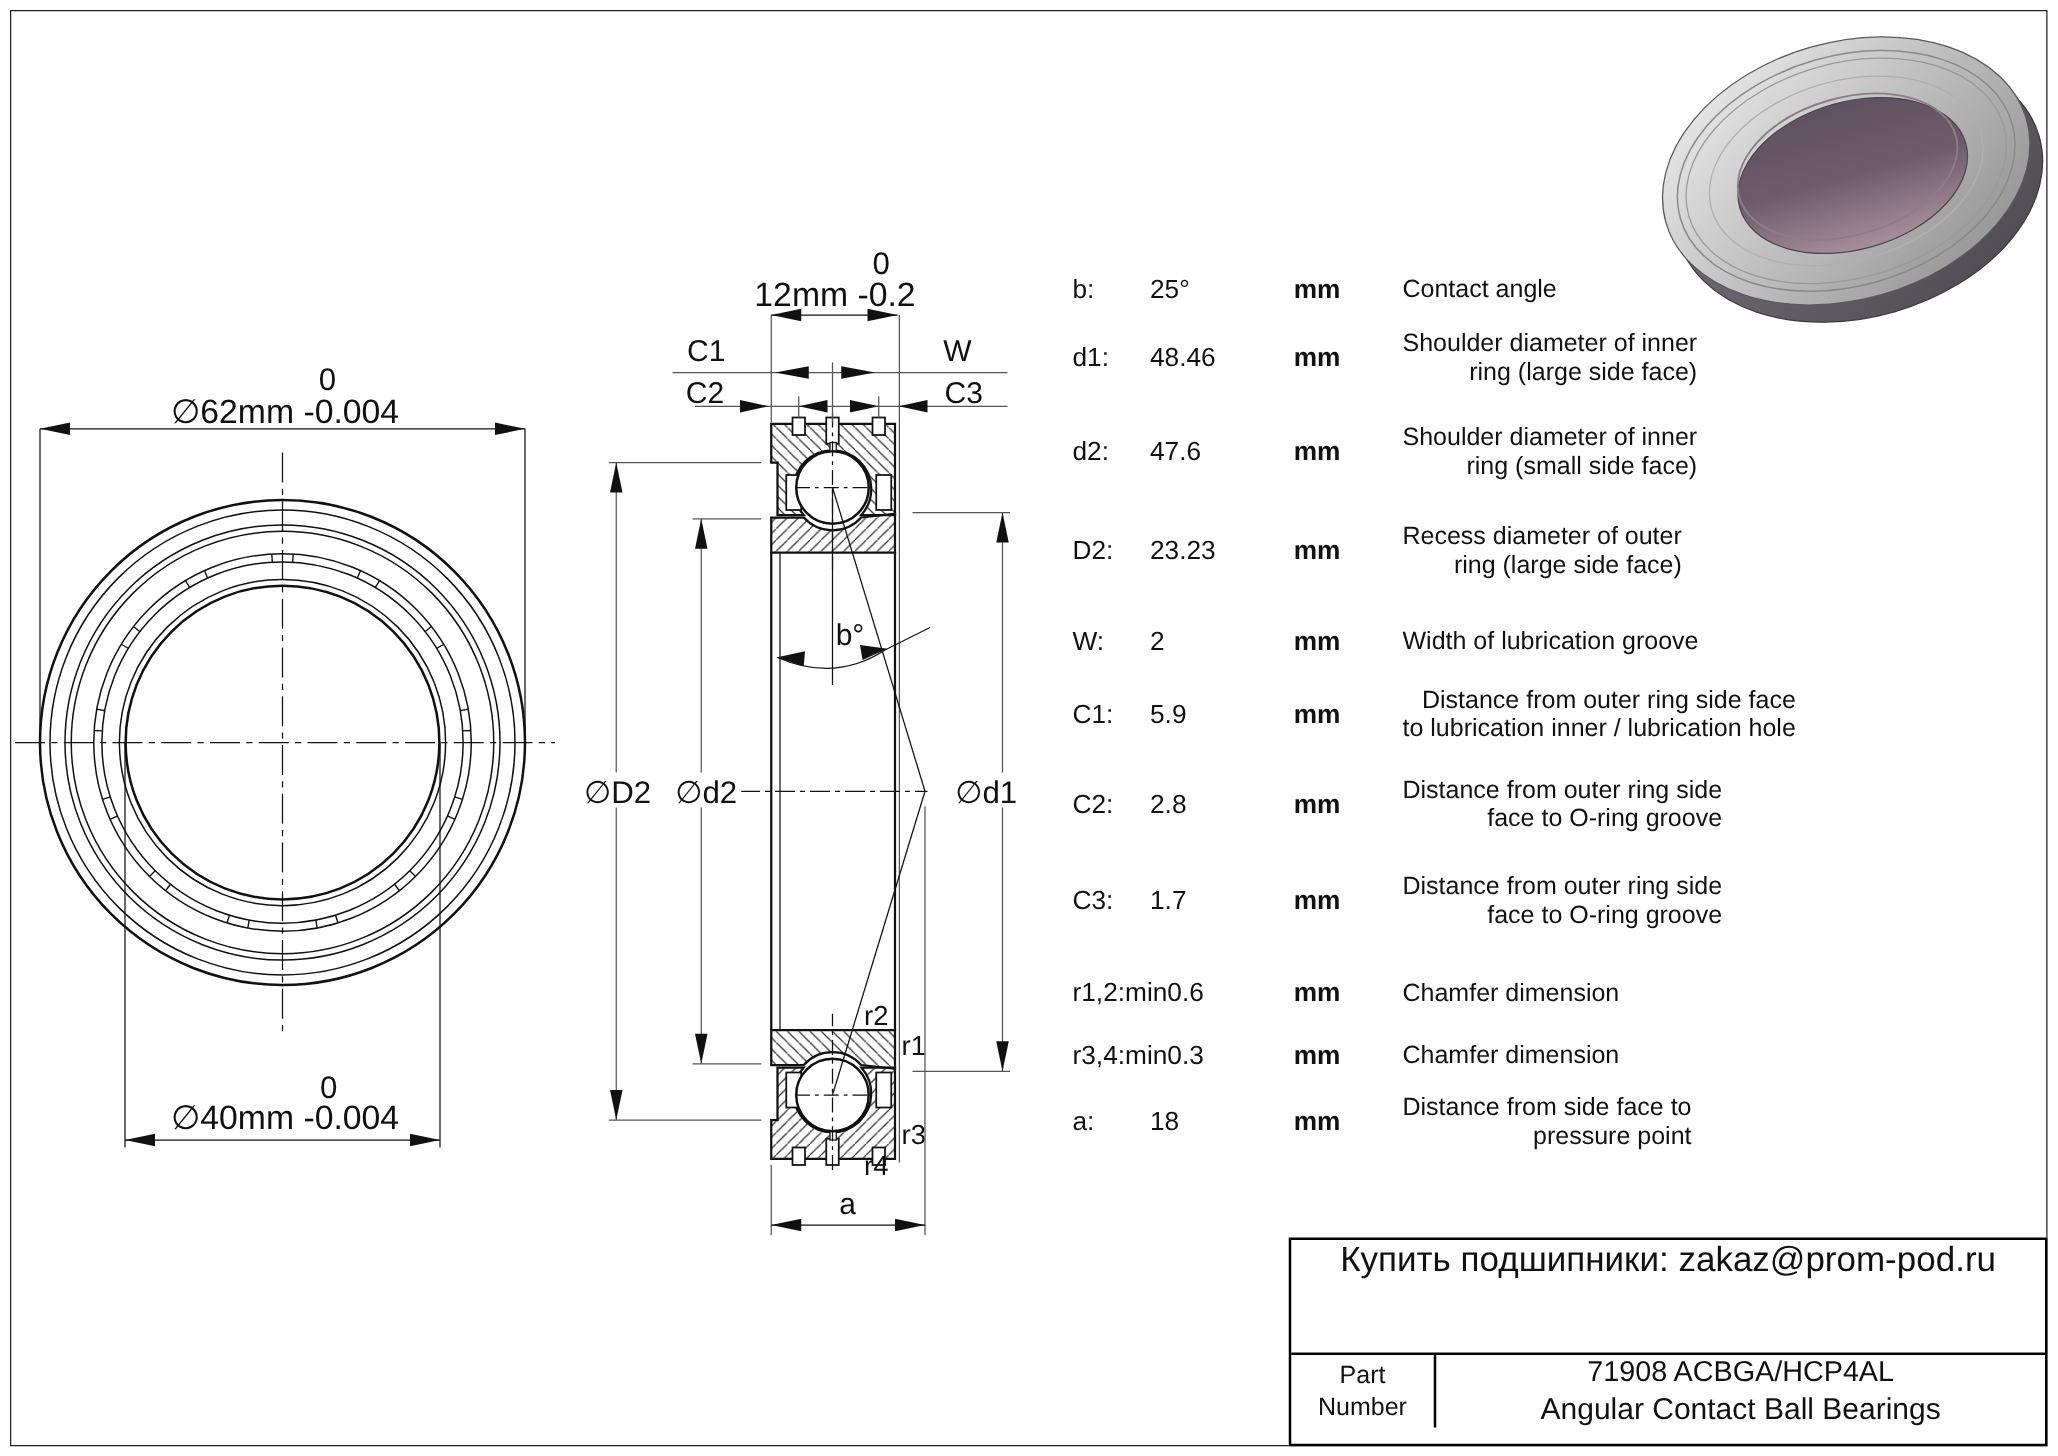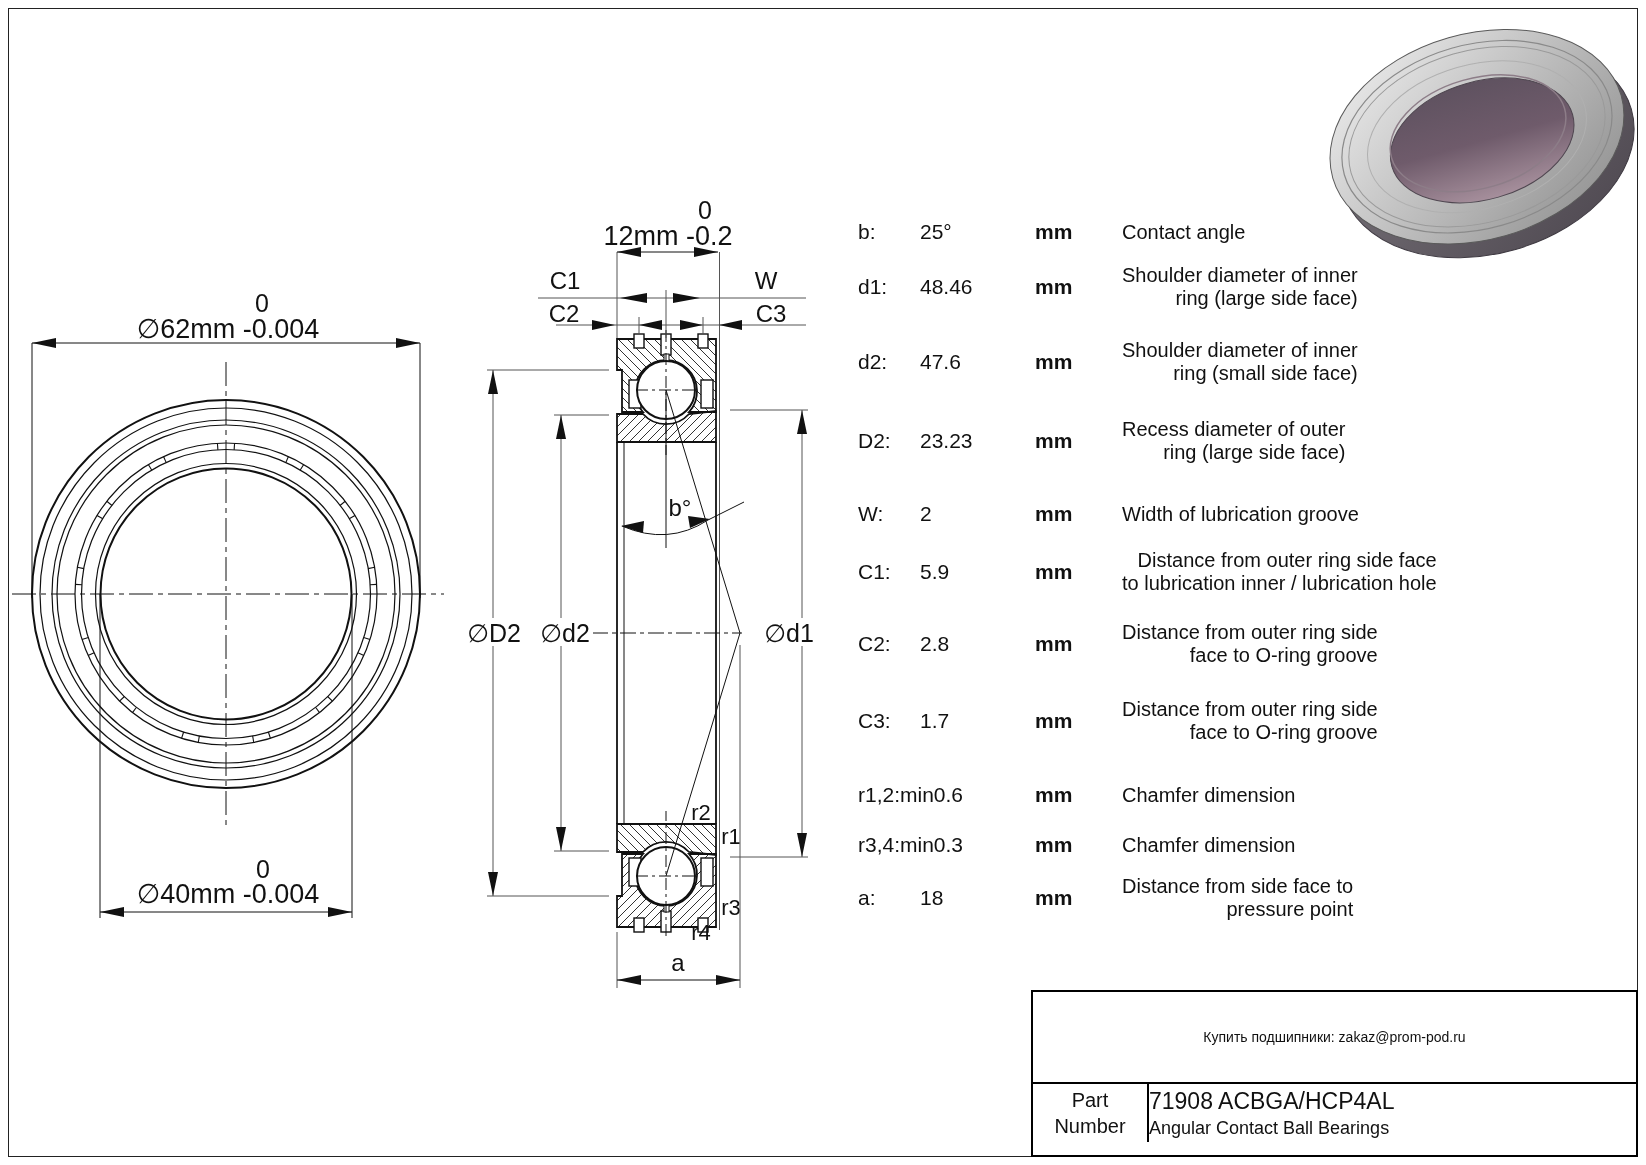--- a/index.html
+++ b/index.html
@@ -20,26 +20,26 @@
   .spec-row .p{position:absolute;left:0;font-size:21px;white-space:nowrap;}
   .spec-row .v{position:absolute;left:62px;font-size:21px;white-space:nowrap;}
   .spec-row .u{position:absolute;left:177px;font-size:21px;font-weight:bold;}
   .spec-row .d{position:absolute;left:264px;font-size:20px;line-height:23px;white-space:nowrap;text-align:right;}
   .spec-row{height:46px;}
   .spec-row .p,.spec-row .v,.spec-row .u{top:50%;transform:translateY(-50%);}
   .spec-row .d{top:50%;transform:translateY(-50%);}
 
   
   #tblock{position:absolute;left:1031px;top:990px;width:607px;height:167px;border:2px solid #000;box-sizing:border-box;background:#fff;}
-  #tblock .row1{height:90px;border-bottom:2px solid #000;display:flex;align-items:center;justify-content:center;font-size:14px;}
+  #tblock .row1{height:90px;border-bottom:2px solid #000;display:flex;justify-content:center;font-size:28px;}
   #tblock .row2{display:flex;height:58px;}
   #tblock .cell-label{width:114px;border-right:2px solid #000;display:flex;flex-direction:column;align-items:center;justify-content:center;font-size:20px;line-height:26px;}
-  #tblock .cell-part{flex:1;display:flex;flex-direction:column;align-items:flex-start;justify-content:center;}
+  #tblock .cell-part{flex:1;display:flex;flex-direction:column;align-items:center;justify-content:center;}
   #tblock .pn{font-size:23px;}
-  #tblock .cat{font-size:18px;margin-top:3px;}
+  #tblock .cat{font-size:24px;margin-top:3px;}
 </style>
 </head>
 <body>
 
 <div id="page">
   <div id="page-border"></div>
 
   <svg width="1646" height="1165" viewBox="0 0 1646 1165">
     <defs>
       <pattern id="hA" width="9" height="9" patternUnits="userSpaceOnUse">

